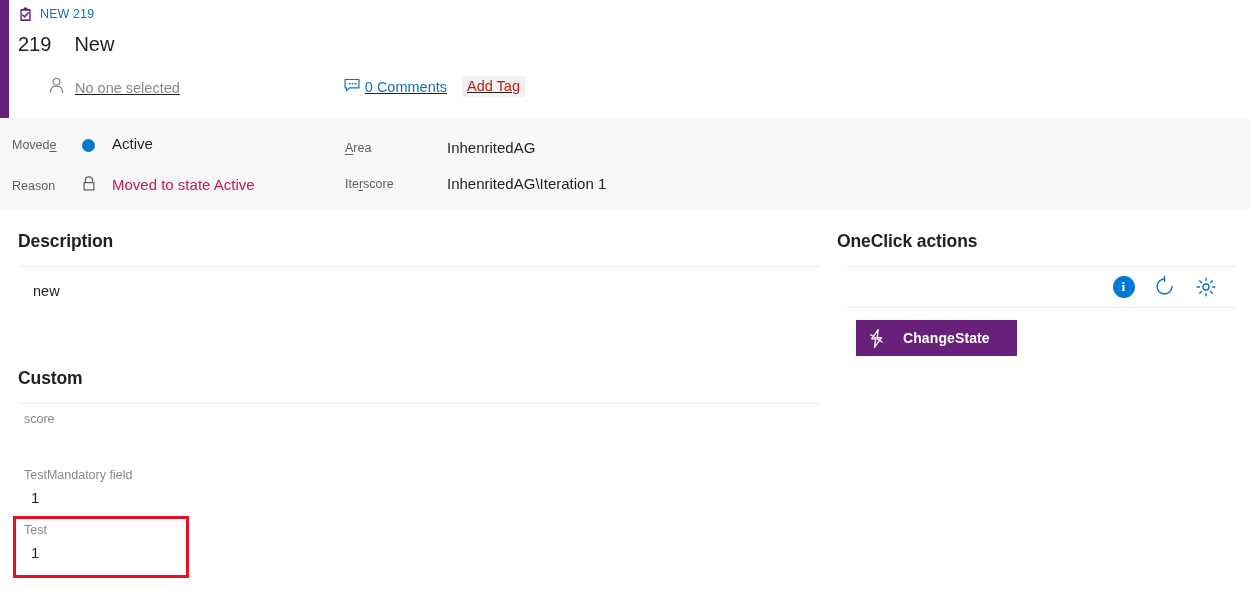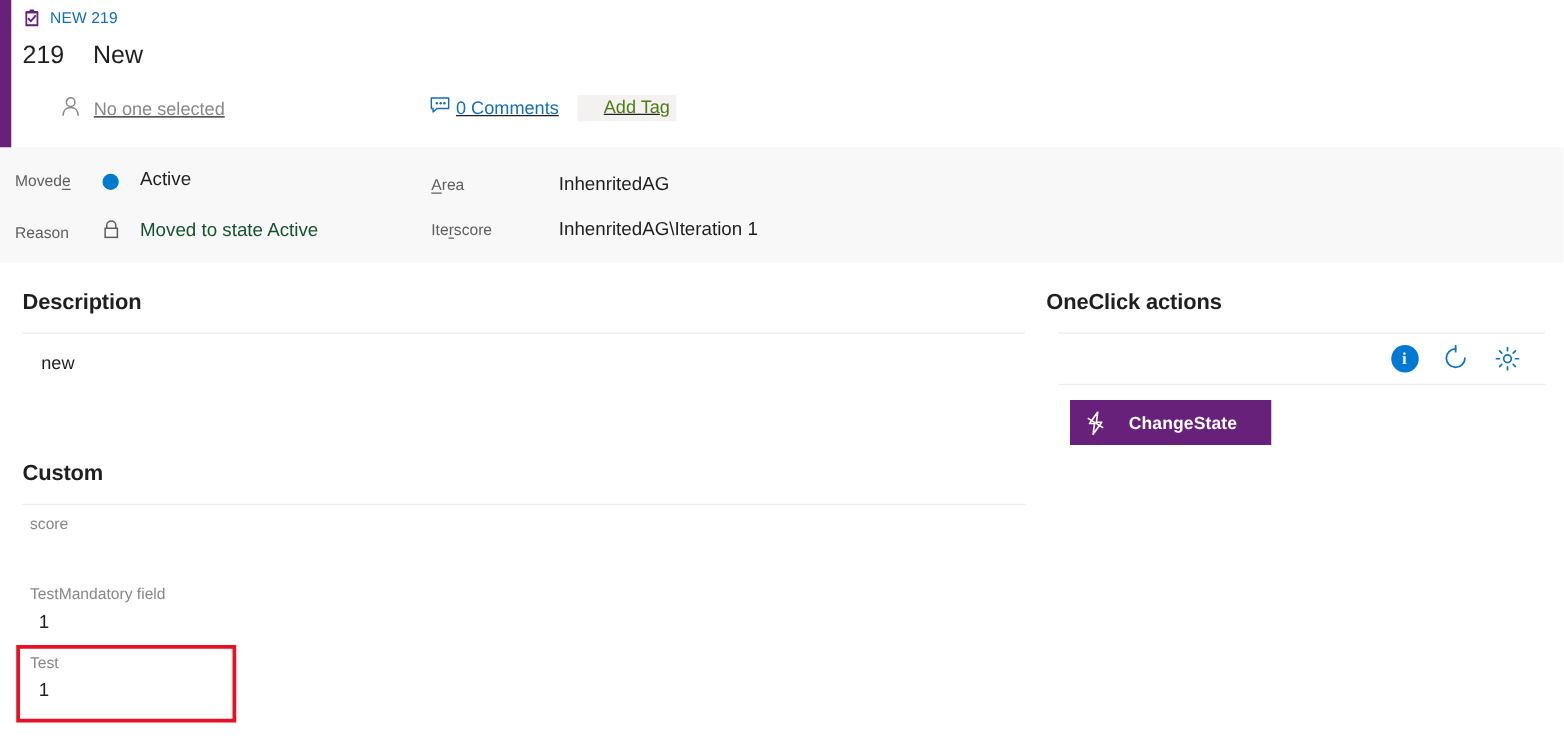--- a/index.html
+++ b/index.html
@@ -96,23 +96,23 @@
     display: flex;
     align-items: center;
     gap: 5px;
     color: #106ebe;
     font-size: 14.5px;
     cursor: pointer;
   }
   .add-tag {
     margin-left: 11px;
     background: #f3f2f1;
-    color: #4d7c0f;
+    color: #b91c1c;
     font-size: 14.5px;
-    padding: 2px 5px 3px 21px;
+    padding: 2px 5px 3px 5px;
     cursor: pointer;
     white-space: nowrap;
   }
   .ul { text-decoration: underline; text-underline-offset: 1.5px; }
 
   
   .state-band {
     position: absolute;
     left: 0; top: 118px;
     width: 1251px; height: 92px;
@@ -123,21 +123,21 @@
     font-size: 12.5px;
     color: #605e5c;
     white-space: nowrap;
   }
   .field-value {
     position: absolute;
     font-size: 15px;
     color: #201f1e;
     white-space: nowrap;
   }
-  .field-value.muted { color: #14532d; }
+  .field-value.muted { color: #be185d; }
 
   .lbl-state     { left: 12px;  top: 138px; }
   .lbl-reason    { left: 12px;  top: 179px; }
   .lbl-area      { left: 345px; top: 141px; }
   .lbl-iteration { left: 345px; top: 177px; }
 
   .val-state     { left: 112px; top: 135px; }
   .val-reason    { left: 112px; top: 176px; }
   .val-area      { left: 447px; top: 139px; }
   .val-iteration { left: 447px; top: 175px; }

